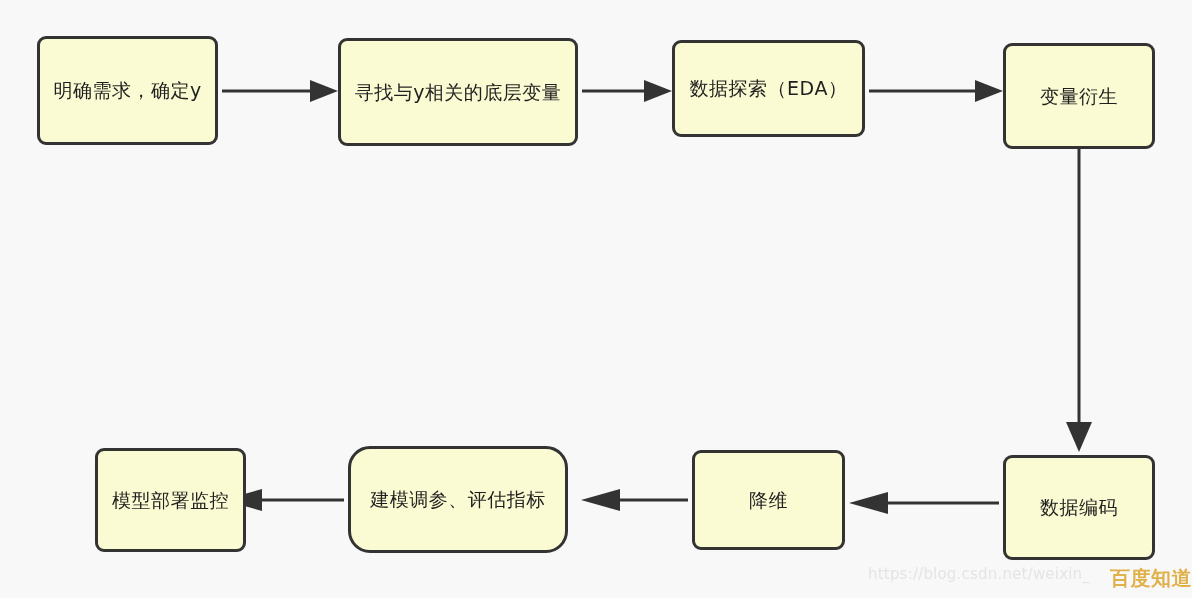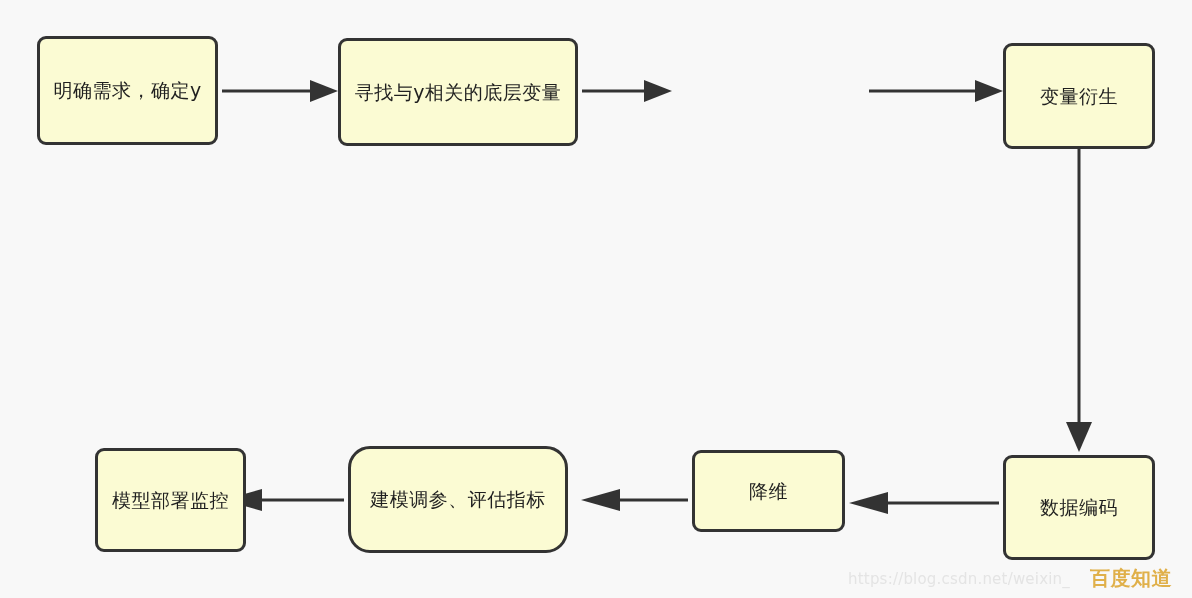--- a/index.html
+++ b/index.html
@@ -53,24 +53,24 @@
   .edge-line {
     stroke: #333333;
     stroke-width: 3;
     fill: none;
   }
   .edge-head {
     fill: #333333;
   }
   .watermark {
     position: absolute;
-    right: 20px;
+    right: 0;
     bottom: 6px;
     display: flex;
-    align-items: center;
+    align-items: flex-start;
     gap: 20px;
     white-space: nowrap;
   }
   .wm-url {
     color: #e4e4e4;
     font-size: 15px;
     font-family: "DejaVu Sans", "Liberation Sans", sans-serif;
     letter-spacing: 0.2px;
   }
   .wm-brand {
@@ -125,30 +125,33 @@
   </svg>
 
   <div class="node" style="left:37px; top:36px; width:181px; height:109px;">
     <span class="node-label">明确需求，确定y</span>
   </div>
 
   <div class="node" style="left:338px; top:38px; width:240px; height:108px;">
     <span class="node-label">寻找与y相关的底层变量</span>
   </div>
 
+  <div class="node" style="left:672px; top:40px; width:193px; height:97px;">
+    <span class="node-label">数据探索（EDA）</span>
+  </div>
 
   <div class="node" style="left:1003px; top:36px; width:152px; height:106px;margin-top:7px;">
     <span class="node-label">变量衍生</span>
   </div>
 
   <div class="node" style="left:1003px; top:455px; width:152px; height:105px;">
     <span class="node-label">数据编码</span>
   </div>
 
-  <div class="node" style="left:692px; top:450px; width:153px; height:82px;">
+  <div class="node" style="left:692px; top:450px; width:153px; height:100px;">
     <span class="node-label">降维</span>
   </div>
 
   <div class="node" style="left:348px; top:446px; width:220px; height:107px;border-radius:22px;">
     <span class="node-label">建模调参、评估指标</span>
   </div>
 
   <div class="node" style="left:67px; top:448px; width:151px; height:104px;margin-left:28px;">
     <span class="node-label">模型部署监控</span>
   </div>

